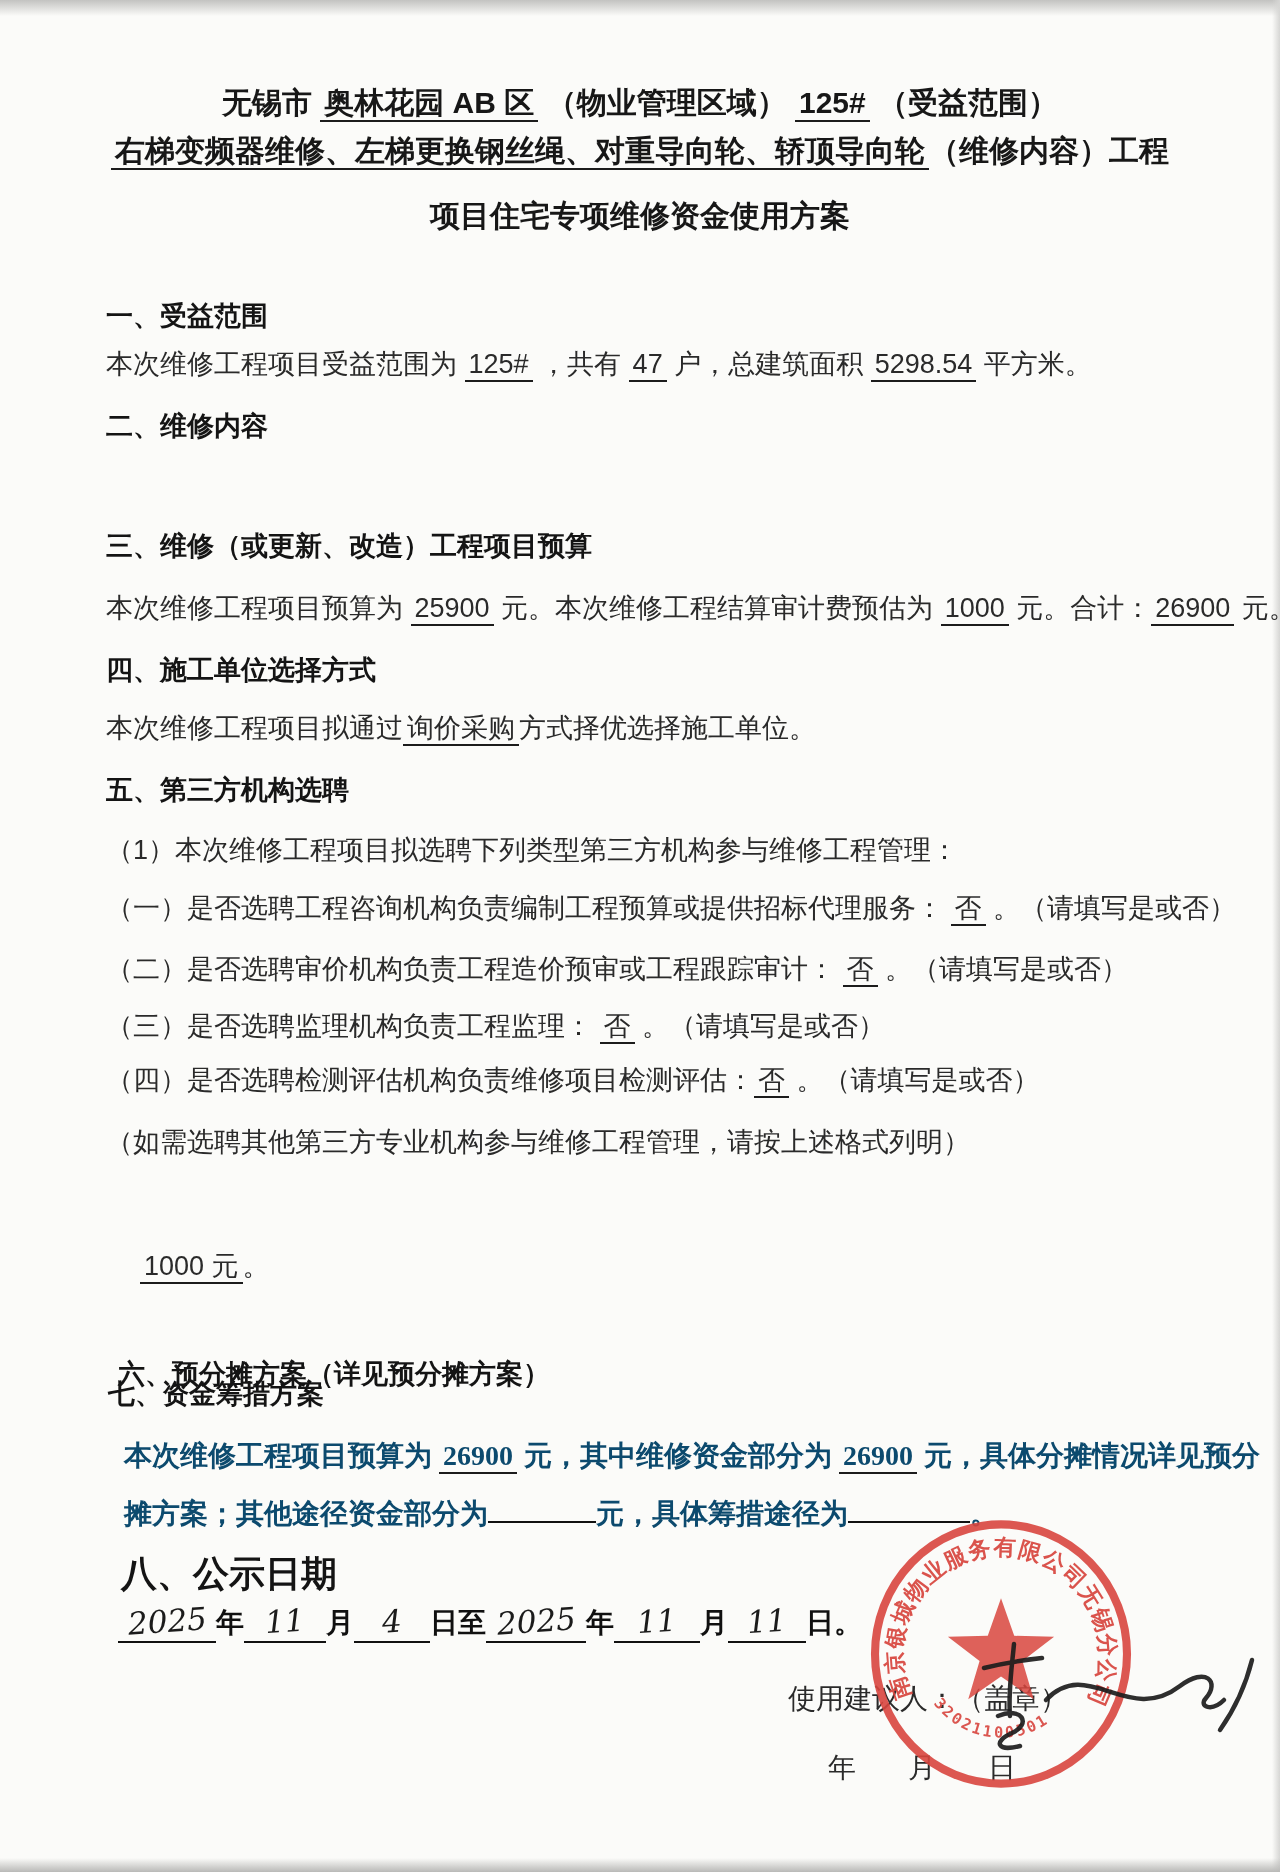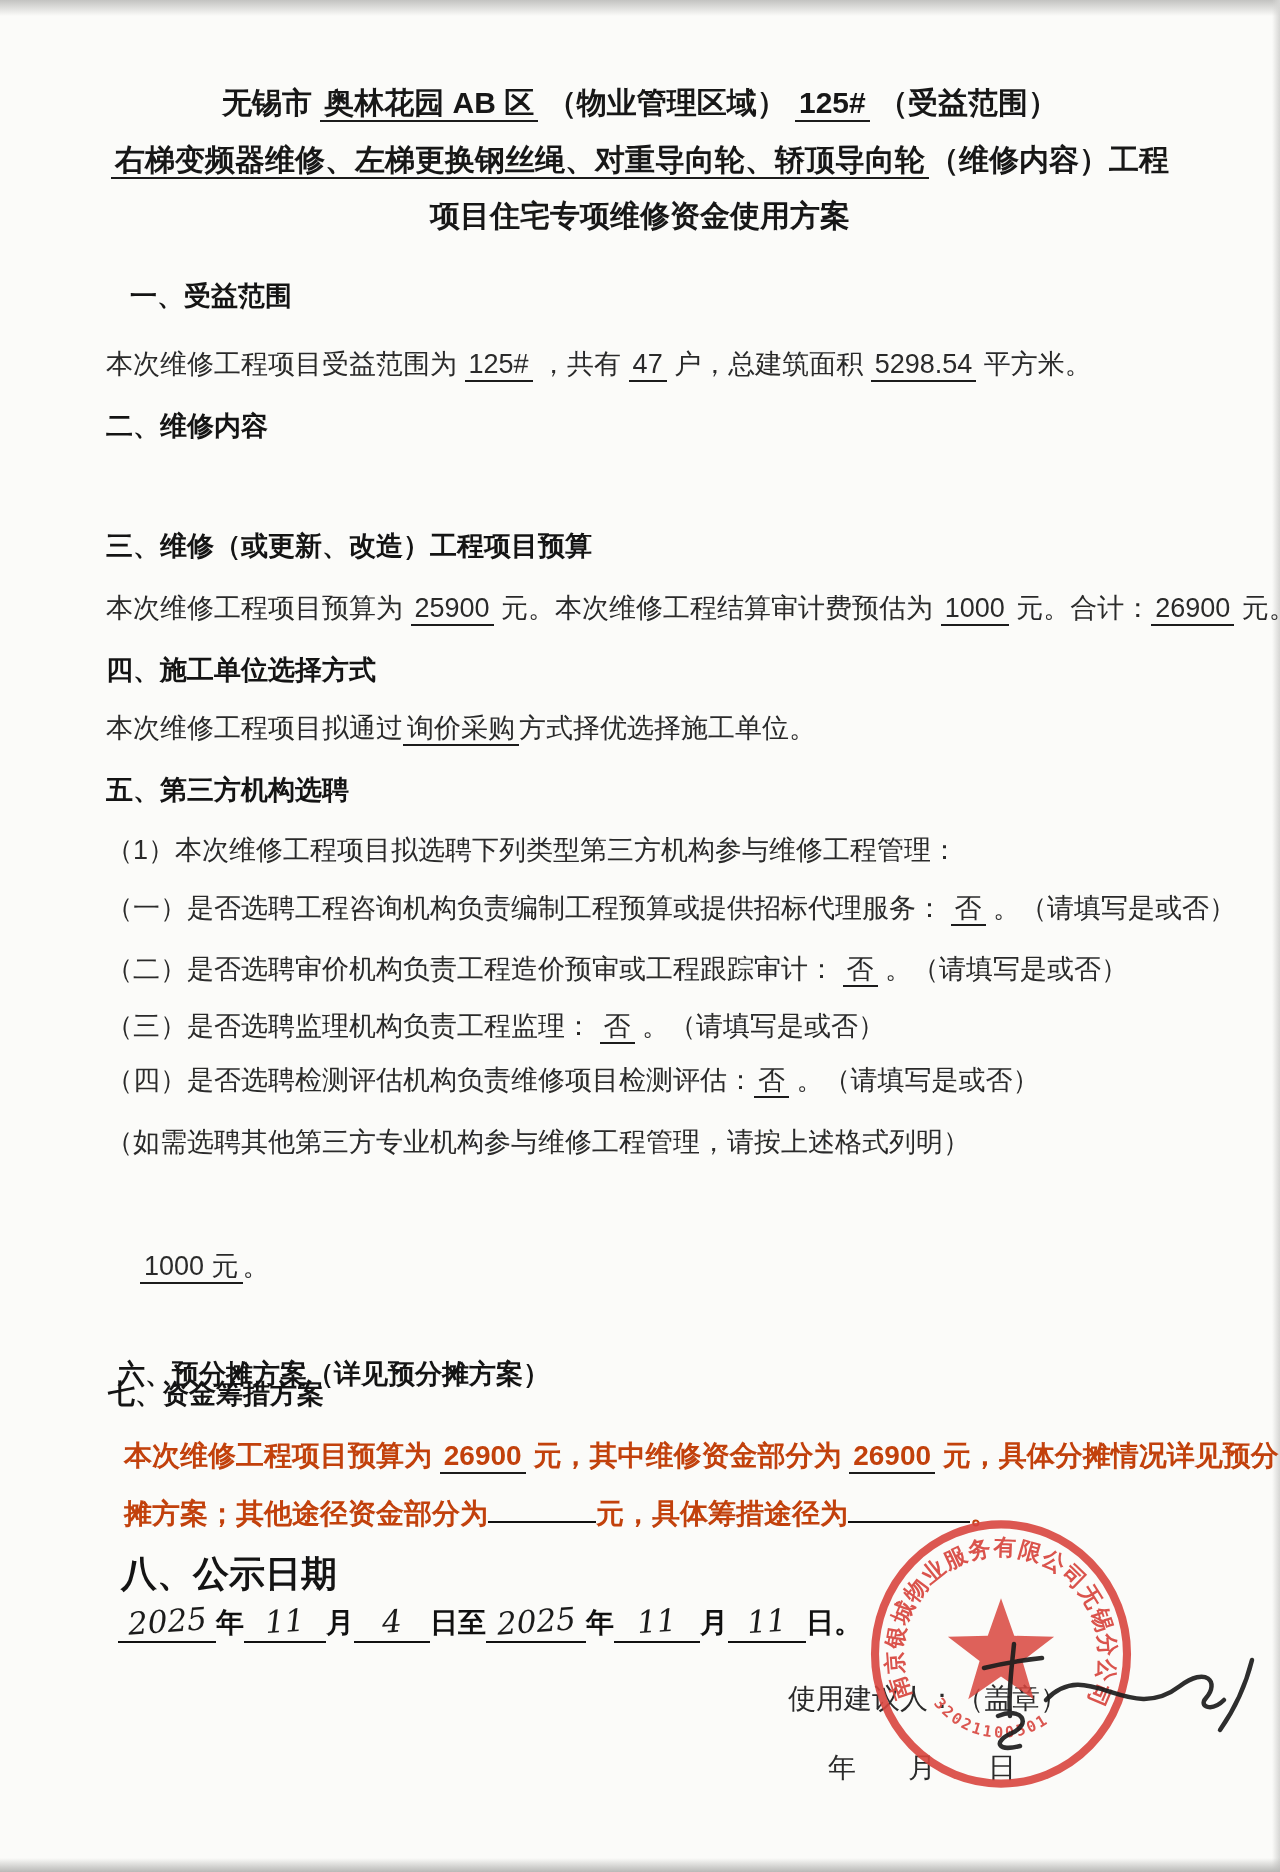--- a/index.html
+++ b/index.html
@@ -12,21 +12,21 @@
     background:linear-gradient(#c3c3c1,rgba(251,251,249,0));}
   .edge-bottom{position:absolute;bottom:0;left:0;right:0;height:14px;
     background:linear-gradient(rgba(251,251,249,0),#b9b9b7);}
   .edge-right{position:absolute;top:0;right:0;bottom:0;width:8px;
     background:linear-gradient(to left,#d6d6d4,rgba(251,251,249,0));}
   .ln{position:absolute;white-space:nowrap;font-size:27px;line-height:1.25;color:#2a2a2a;}
   .center{left:0;width:1280px;text-align:center;}
   .ttl{font-size:30px;font-weight:700;color:#171717;}
   .hd{font-weight:700;color:#141414;}
   .u{border-bottom:2.5px solid #1c1c1c;padding:0 4px 1px 4px;}
-  .b7{font-weight:700;font-size:28px;color:#c2410c;}
+  .b7{font-weight:700;font-size:28px;color:#0c4a6e;font-family:Liberation Serif, serif;}
   .bl{display:inline-block;min-width:108px;height:24px;border-bottom:2.5px solid #111;
       vertical-align:baseline;}
   .bl2{min-width:122px;}
   .dline{display:inline-block;min-width:86px;text-align:center;
       border-bottom:2.5px solid #111;padding:0 6px;}
   .hw{font-family:"DejaVu Serif",serif;font-style:italic;font-weight:400;
       font-size:31px;color:#1b1b1b;display:inline-block;transform:rotate(-4deg);}
   .yl{font-weight:700;font-size:28px;color:#101010;}
   .seal{position:absolute;left:866px;top:1516px;width:270px;height:276px;}
   .sig{position:absolute;left:968px;top:1638px;width:310px;height:118px;}
@@ -34,25 +34,25 @@
 </style>
 </head>
 <body>
 
 <div class="page">
   <div class="edge-top"></div>
   <div class="edge-right"></div>
 
   <div class="ln center ttl" style="top:84px;"><span>无锡市</span>&nbsp;<span class="u">奥林花园 AB 区</span>&nbsp;<span>（物业管理区域）</span>&nbsp;<span class="u">125#</span>&nbsp;<span>（受益范围）</span></div>
 
-  <div class="ln center ttl" style="top:141px;text-align:center;"><span class="u">右梯变频器维修、左梯更换钢丝绳、对重导向轮、轿顶导向轮</span><span>（维修内容）工程</span></div>
+  <div class="ln center ttl" style="top:132px;text-align:center;"><span class="u">右梯变频器维修、左梯更换钢丝绳、对重导向轮、轿顶导向轮</span><span>（维修内容）工程</span></div>
 
   <div class="ln center ttl" style="top:197px;">项目住宅专项维修资金使用方案</div>
 
-  <div class="ln hd" style="top:280px;left:106px;margin-left:24px;">一、受益范围</div>
+  <div class="ln hd" style="top:300px;left:106px;">一、受益范围</div>
   <div class="ln" style="top:348px;left:106px;"><span>本次维修工程项目受益范围为 </span><span class="u">125#</span><span> ，共有 </span><span class="u">47</span><span> 户，总建筑面积 </span><span class="u">5298.54</span><span> 平方米。</span></div>
 
   <div class="ln hd" style="top:410px;left:106px;">二、维修内容</div>
 
   <div class="ln hd" style="top:530px;left:106px;">三、维修（或更新、改造）工程项目预算</div>
   <div class="ln" style="top:592px;left:106px;"><span>本次维修工程项目预算为 </span><span class="u">25900</span><span> 元。本次维修工程结算审计费预估为 </span><span class="u">1000</span><span> 元。合计：</span><span class="u">26900</span><span> 元。</span></div>
 
   <div class="ln hd" style="top:654px;left:106px;">四、施工单位选择方式</div>
   <div class="ln" style="top:712px;left:106px;"><span>本次维修工程项目拟通过</span><span class="u">询价采购</span><span>方式择优选择施工单位。</span></div>
 

